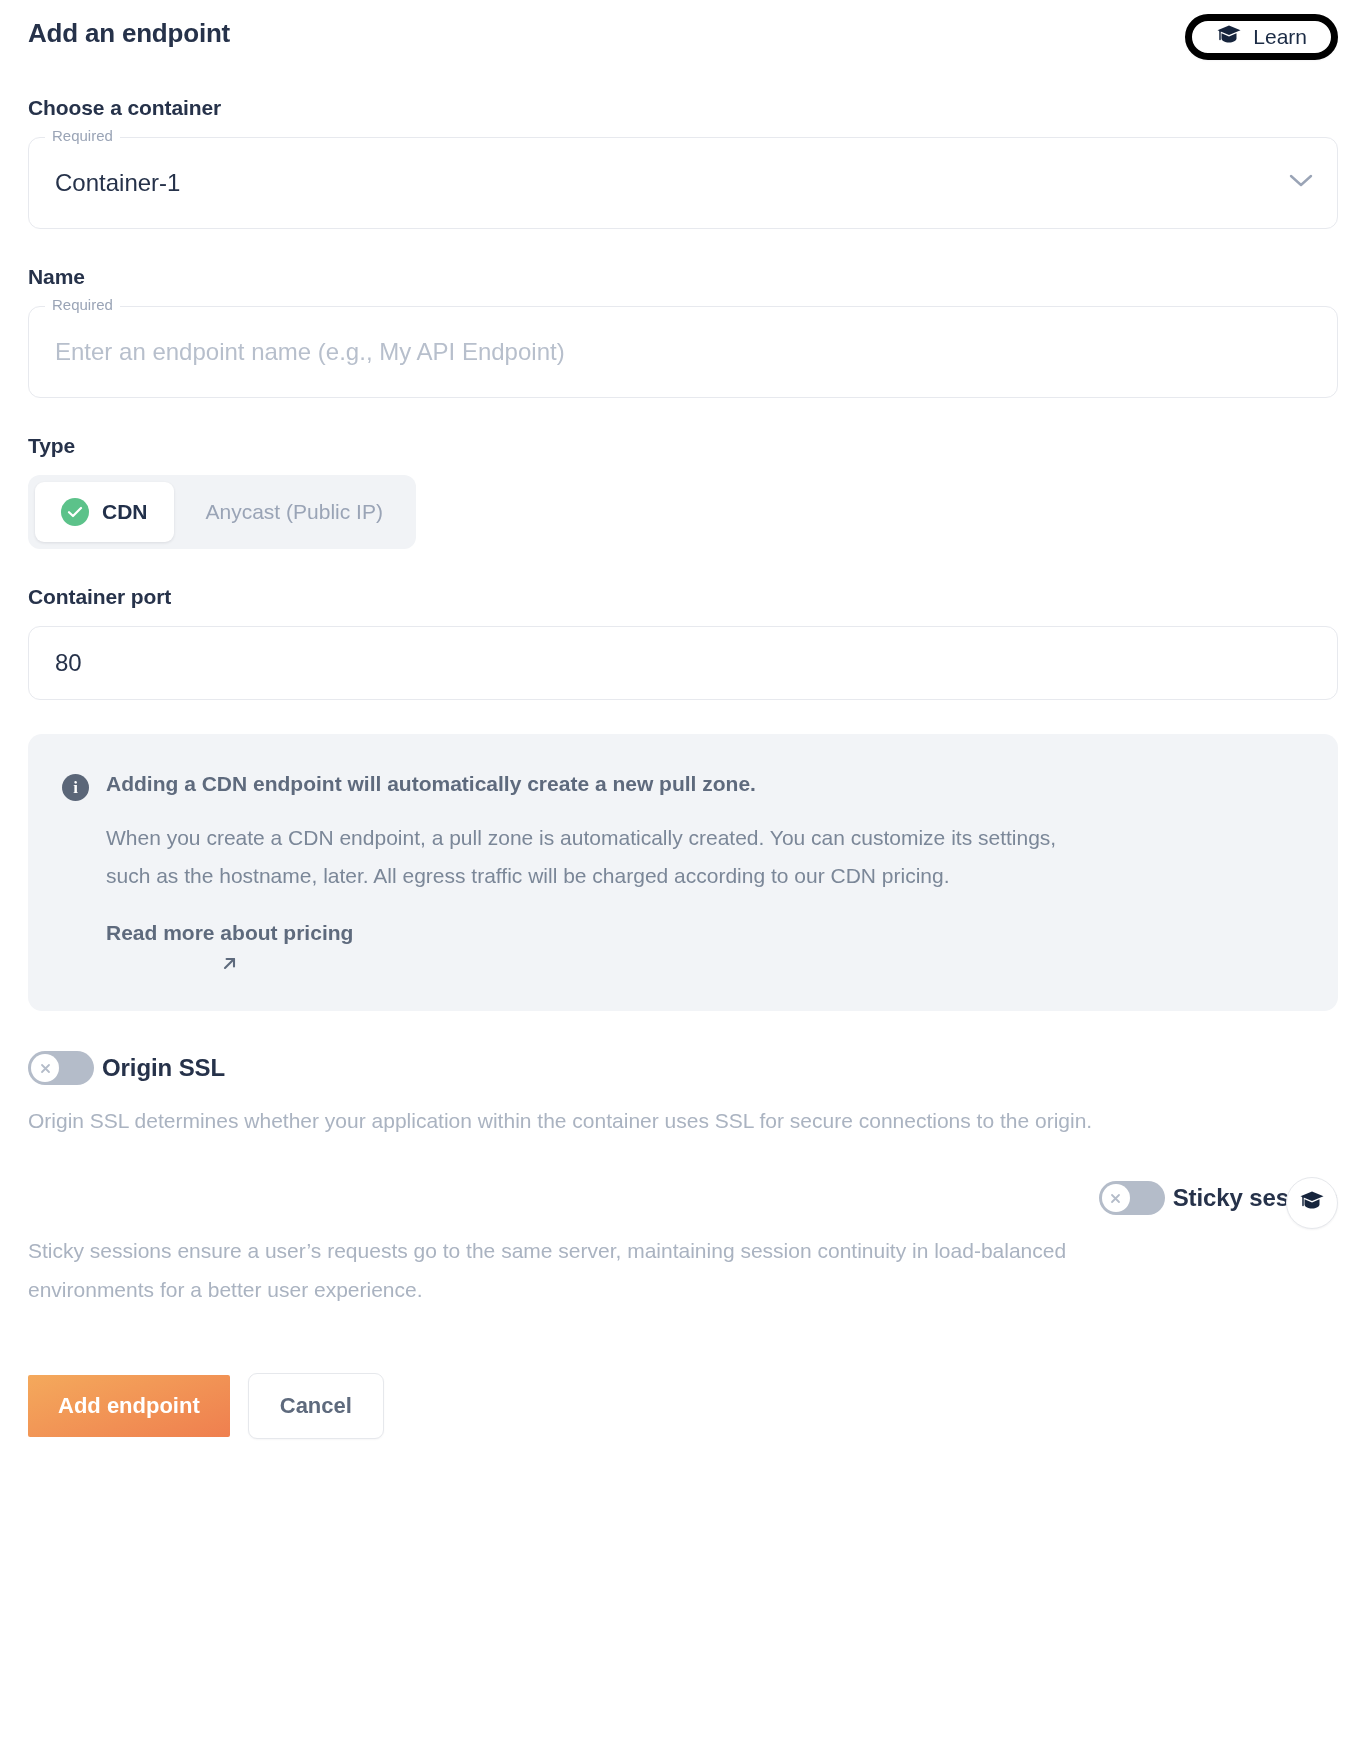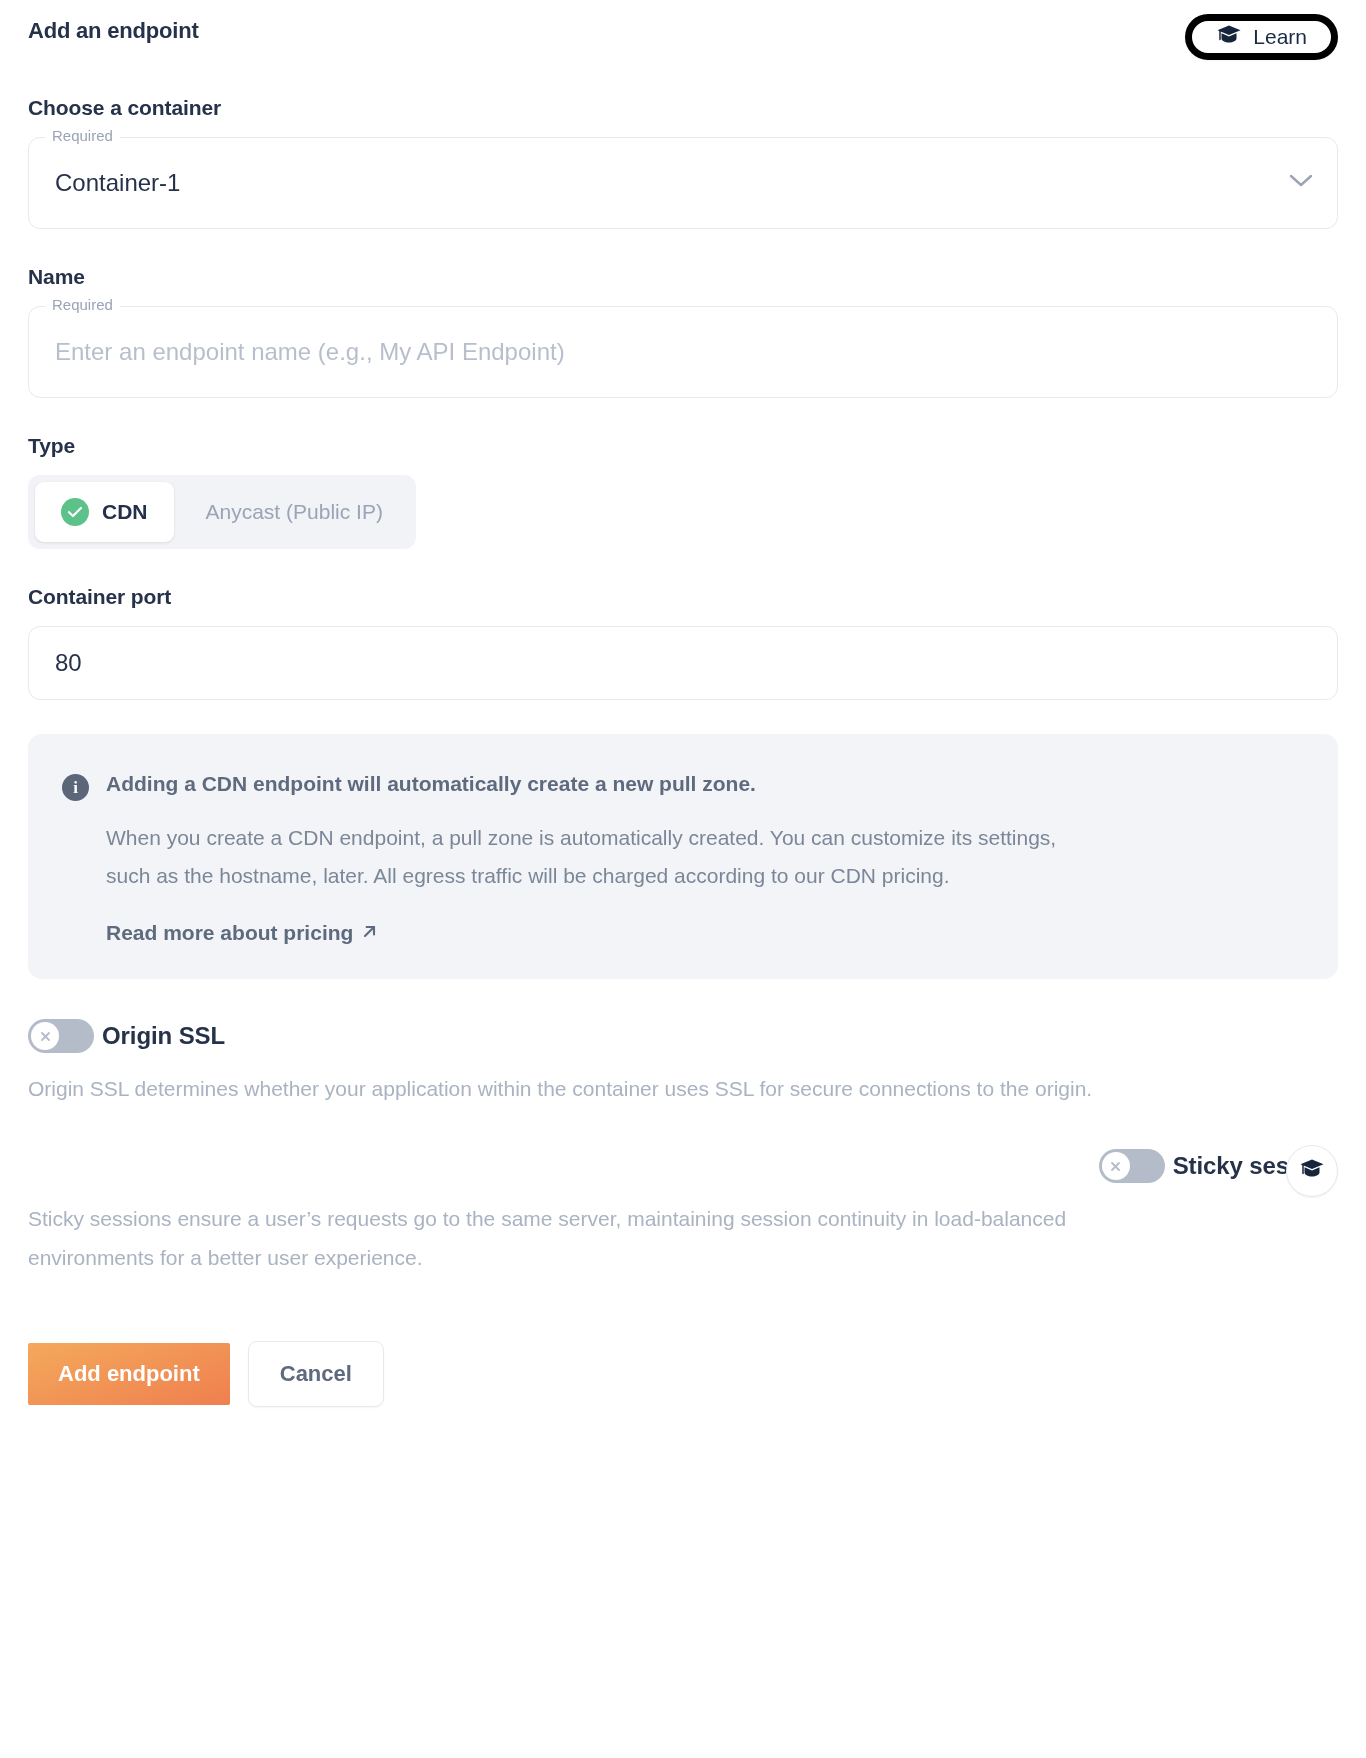--- a/index.html
+++ b/index.html
@@ -21,21 +21,21 @@
   }
 
   
   .header {
     display: flex;
     align-items: flex-start;
     justify-content: space-between;
     padding-top: 14px;
   }
   .page-title {
-    font-size: 22px;
+    font-size: 26px;
     font-weight: 700;
     color: #26324a;
     letter-spacing: -0.2px;
     line-height: 1.2;
     padding-top: 4px;
   }
   .learn-btn {
     display: inline-flex;
     align-items: center;
     gap: 11px;
@@ -193,20 +193,21 @@
     display: inline-flex;
     align-items: center;
     gap: 8px;
     margin-top: 26px;
     margin-left: 44px;
     font-size: 21px;
     font-weight: 700;
     color: #5e6a7d;
     cursor: pointer;
     text-decoration: none;
+    flex-direction: column;
   }
 
   
   .toggle-row {
     display: flex;
     align-items: center;
     gap: 8px;
     margin-top: 40px;
   }
   .switch {

